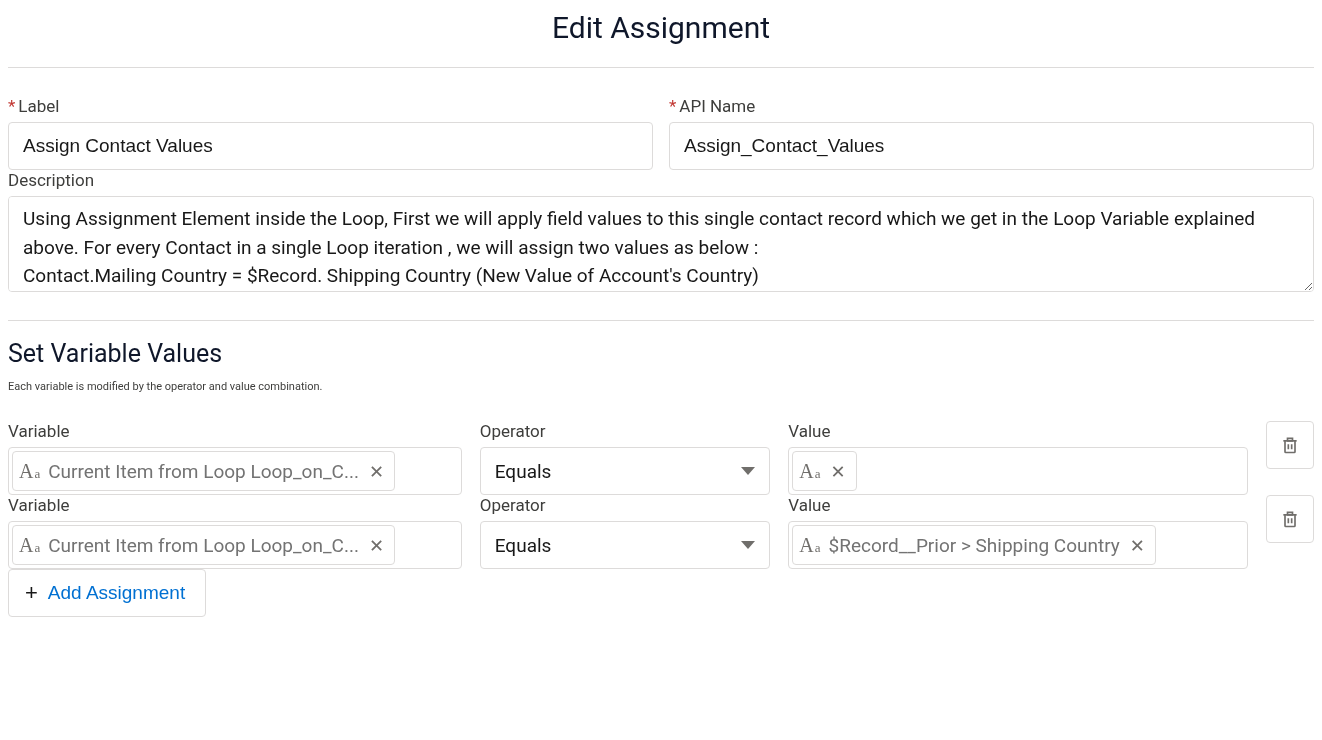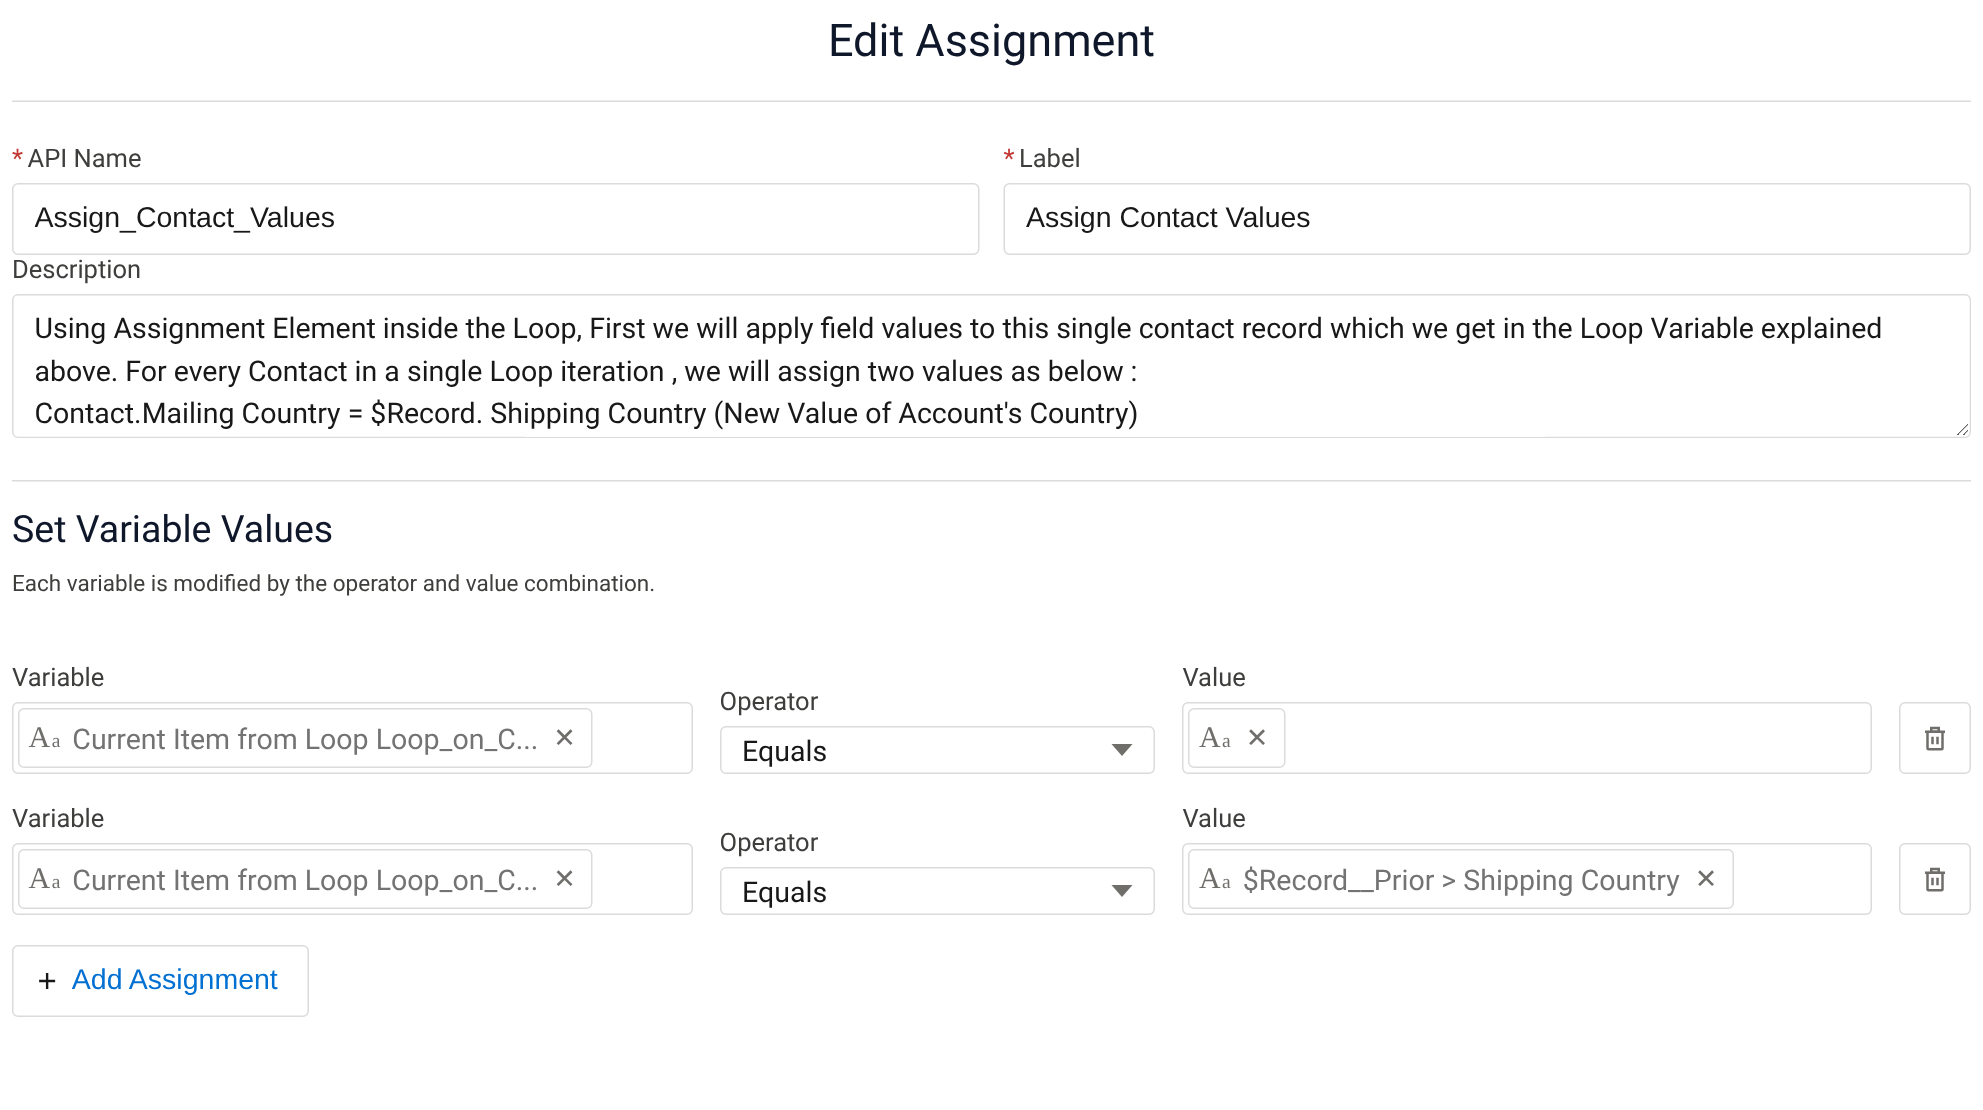--- a/index.html
+++ b/index.html
@@ -61,29 +61,27 @@
     font-family: inherit;
     overflow-y: scroll;
   }
   .section-head {
     font-size: 25px;
     font-weight: 400;
     margin: 18px 0 4px 0;
     color: #0f172a;
   }
   .section-sub {
-    font-size: 15px;
+    font-size: 11px;
     color: #3e3e3c;
-    margin: 12px 0 44px 0;
+    margin: 12px 0 28px 0;
   }
   .assign-row {
     display: flex;
     gap: 18px;
-    align-items: flex-end;
-    margin-bottom: 20px;
   }
   .col-variable { width: 456px; }
   .col-operator { width: 292px; }
   .col-value    { width: 462px; }
   .col-delete   { width: 48px; }
   .col-label {
     font-size: 17px;
     color: #3e3e3c;
     margin-bottom: 6px;
     display: block;
@@ -131,21 +129,21 @@
   .pill-remove {
     color: #706e6b;
     font-size: 18px;
     cursor: pointer;
     padding: 0 2px;
   }
   .select-box {
     position: relative;
     display: flex;
     align-items: center;
-    height: 32px;
+    height: 48px;
     border: 1px solid #dddbda;
     border-radius: 4px;
     padding: 0 14px;
     background: #fff;
     cursor: pointer;
   }
   .select-text { font-size: 19px; color: #181818; flex: 1; }
   .chevron {
     width: 0; height: 0;
     border-left: 7px solid transparent;
@@ -189,29 +187,29 @@
 </head>
 <body>
 
 <div class="container">
   <h1 class="title">Edit Assignment</h1>
   <hr class="hr">
 
   <div class="form-grid">
     <div class="form-col">
       <label class="field-label">
+        <span class="req">*</span><span>Label</span>
+      </label>
+      <input class="text-input" type="text" value="Assign Contact Values" style="">
+    </div>
+    <div class="form-col">
+      <label class="field-label">
         <span class="req">*</span><span>API Name</span>
       </label>
       <input class="text-input" type="text" value="Assign_Contact_Values" style="">
-    </div>
-    <div class="form-col">
-      <label class="field-label">
-        <span class="req">*</span><span>Label</span>
-      </label>
-      <input class="text-input" type="text" value="Assign Contact Values" style="">
     </div>
   </div>
 
   <div class="desc-wrap">
     <label class="field-label">Description</label>
     <textarea class="textarea" style="">Using Assignment Element inside the Loop, First we will apply field values to this single contact record which we get in the Loop Variable explained above. For every Contact in a single Loop iteration , we will assign two values as below :
 Contact.Mailing Country = $Record. Shipping Country (New Value of Account's Country)</textarea>
   </div>
 
   <hr class="hr hr2">

